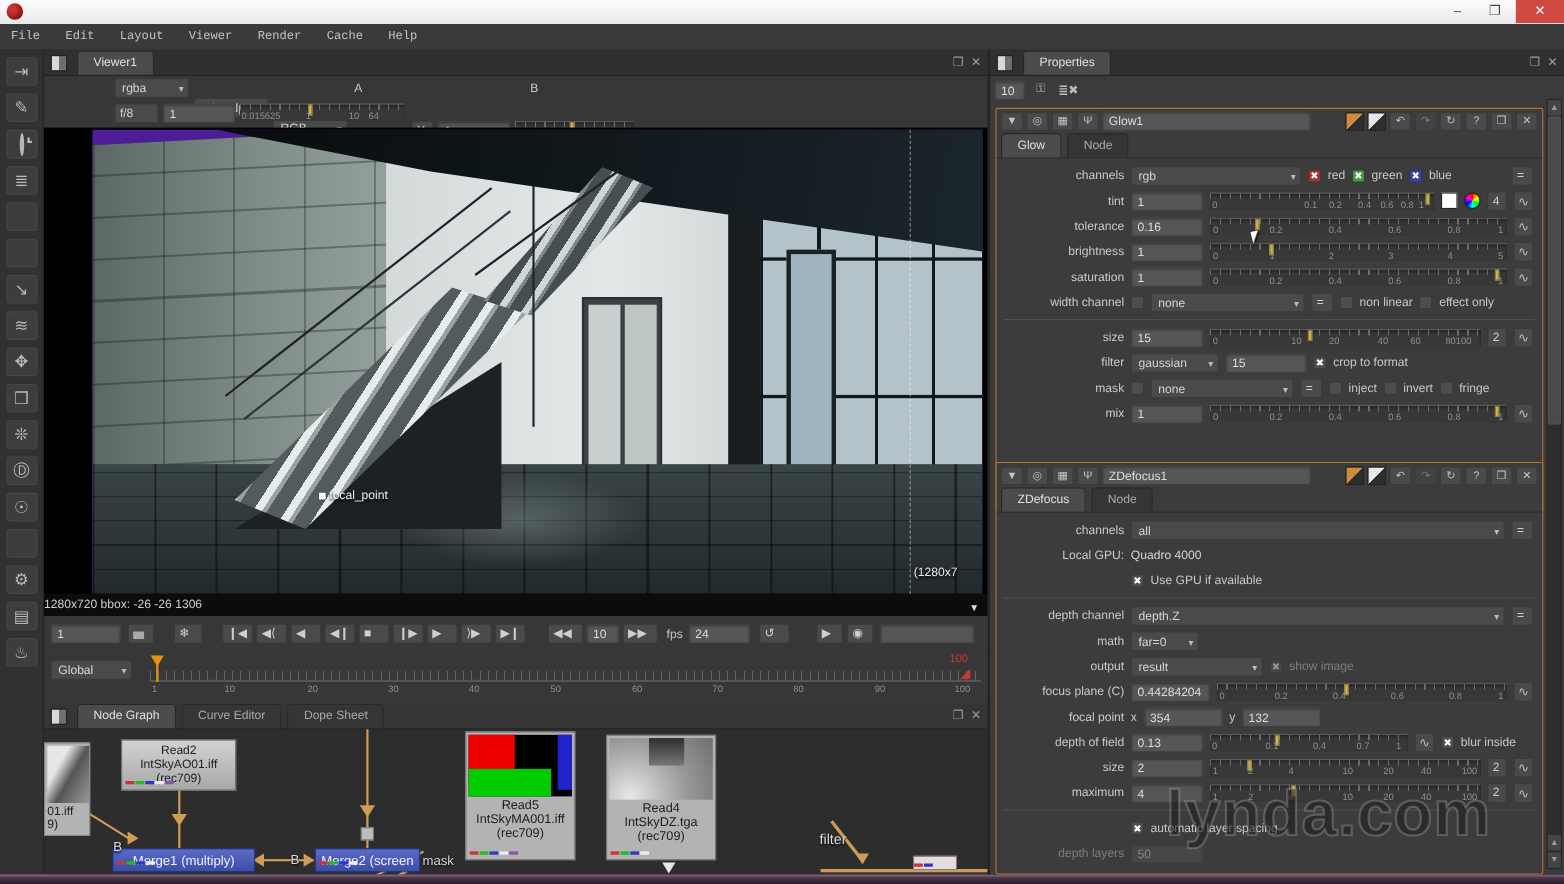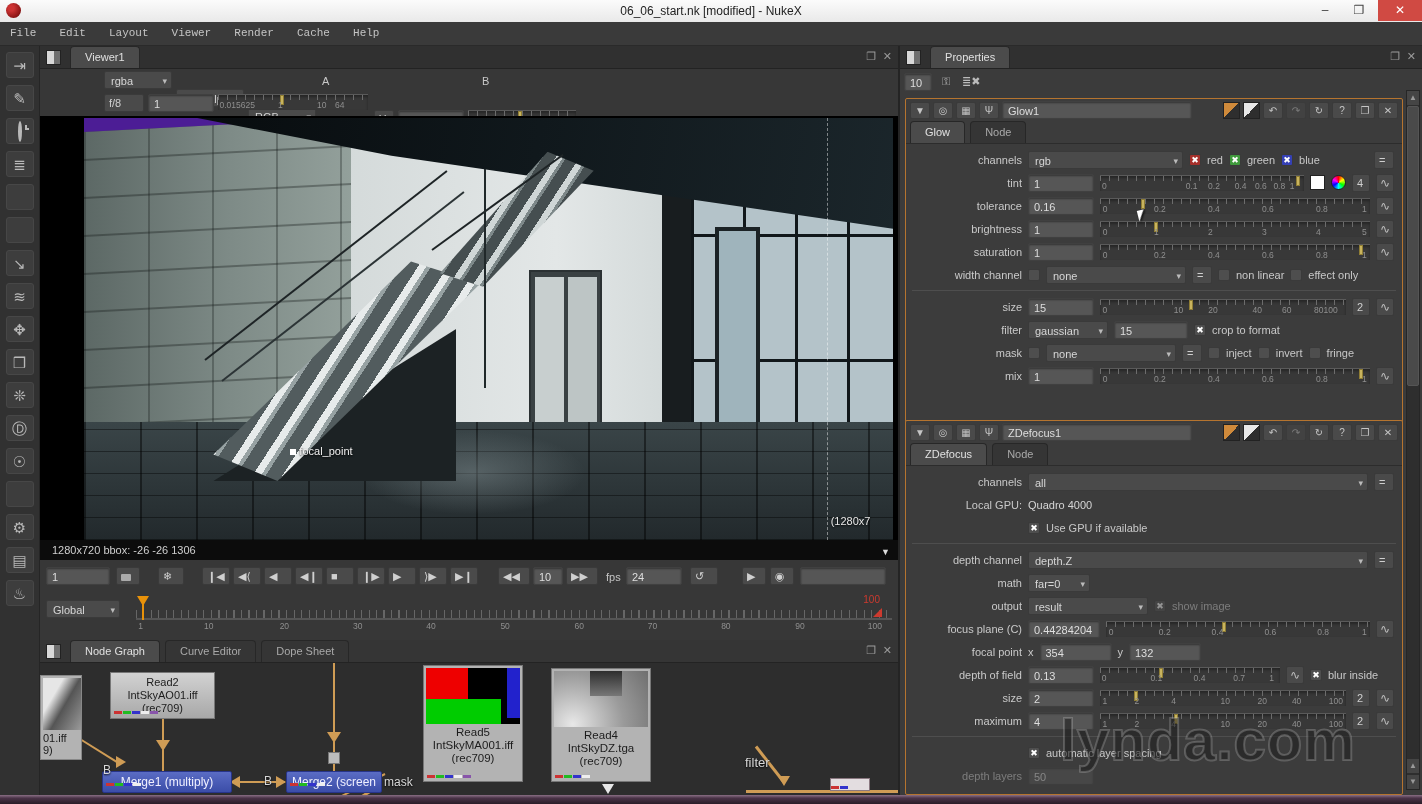--- a/index.html
+++ b/index.html
@@ -69,21 +69,20 @@
   .chip { display:inline-block; width:8px; height:3px; margin-right:1px; }
   .wire { position:absolute; background:#cf9c55; }
   .arrowhead { position:absolute; width:0; height:0; }
   .nlabel { position:absolute; color:#d8d8d8; font-size:12px; text-shadow:0 1px 2px #000; }
 </style>
 </head>
 <body>
 
 <div class="r titlebar">
   <div class="r tlogo"></div>
-  <div class="r ttext">06_06_start.nk [modified] - NukeX</div>
   <div class="r winbtn" style="right:80px">–</div>
   <div class="r winbtn" style="right:46px">❐</div>
   <div class="r winbtn close" style="right:0">✕</div>
 </div>
 
 <div class="r menubar">
   <span>File</span>
   <span>Edit</span>
   <span>Layout</span>
   <span>Viewer</span>
@@ -222,21 +221,21 @@
       <div class="r" style="left:25.5%;top:77.5%">
         <span style="display:inline-block;width:6px;height:6px;background:#fff;vertical-align:middle"></span>
         <span style="color:#f2f2f2;font-size:11px;text-shadow:0 1px 2px #000">focal_point</span>
       </div>
 
       <div class="r" style="left:91.8%;top:0;height:100%;border-left:1px dashed rgba(255,255,255,.45)"></div>
       <span class="r" style="left:92.3%;top:94%;color:#e8e8e8;font-size:11px;text-shadow:0 1px 2px #000">(1280x7</span>
     </div>
   </div>
 
-  <div class="r" style="left:0;top:494px;width:858px;height:20px;background:#0c0c0c;color:#cfcfcf;line-height:20px;padding-left:12px">
+  <div class="r" style="left:0;top:494px;width:858px;height:20px;background:#0c0c0c;color:#cfcfcf;line-height:20px;">
     <span>1280x720 bbox: -26 -26 1306</span>
     <span class="r" style="right:8px;top:2px;color:#ddd;font-size:9px">▼</span>
   </div>
 
   <div class="r" style="left:0;top:514px;width:858px;height:34px;background:#373737">
     <div class="fld r" style="left:6px;top:7px;width:64px">1</div>
     <span class="btn r" style="left:76px;top:7px;width:24px">
       <span style="display:inline-block;position:relative;width:10px;height:7px;background:#aaa;border-radius:1px;margin-top:6px"></span>
     </span>
     <span class="btn r" style="left:118px;top:7px;width:26px">❄</span>

